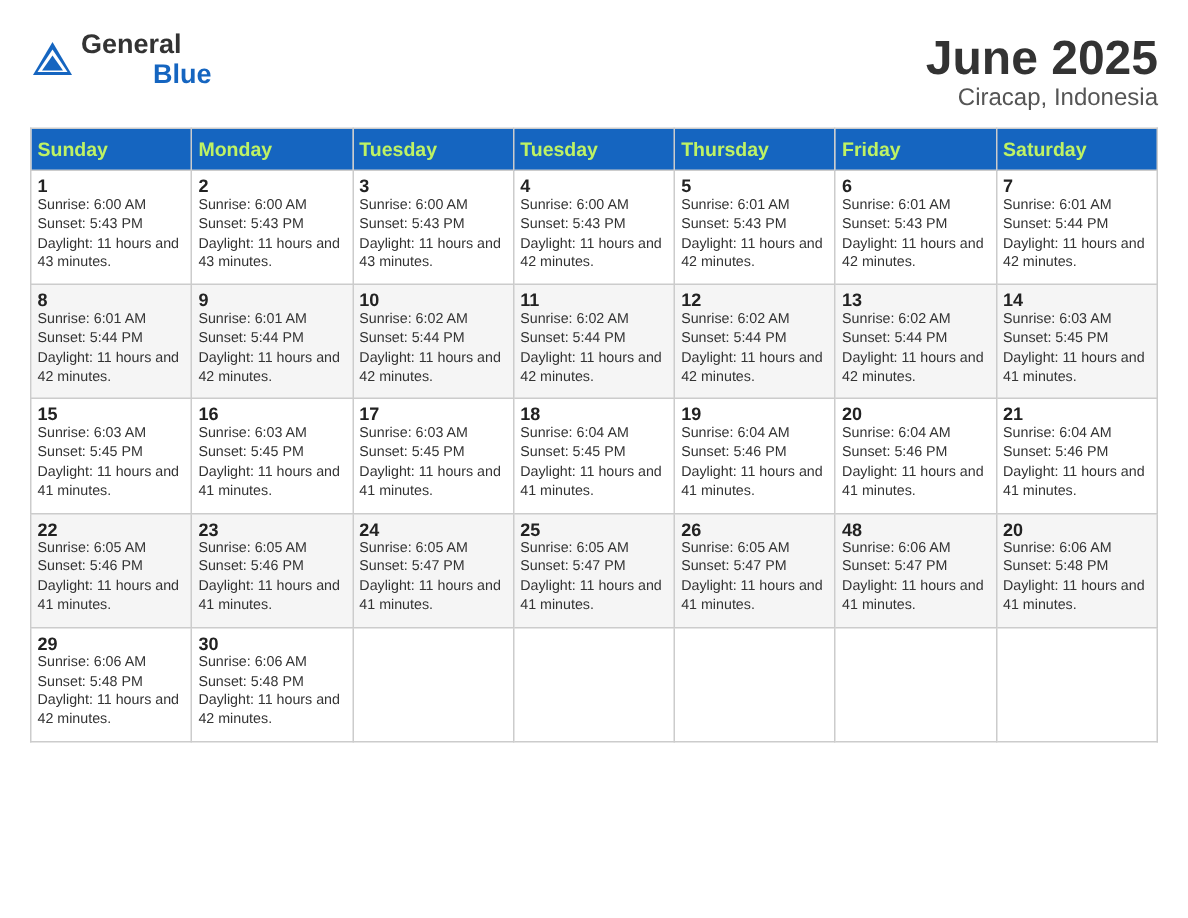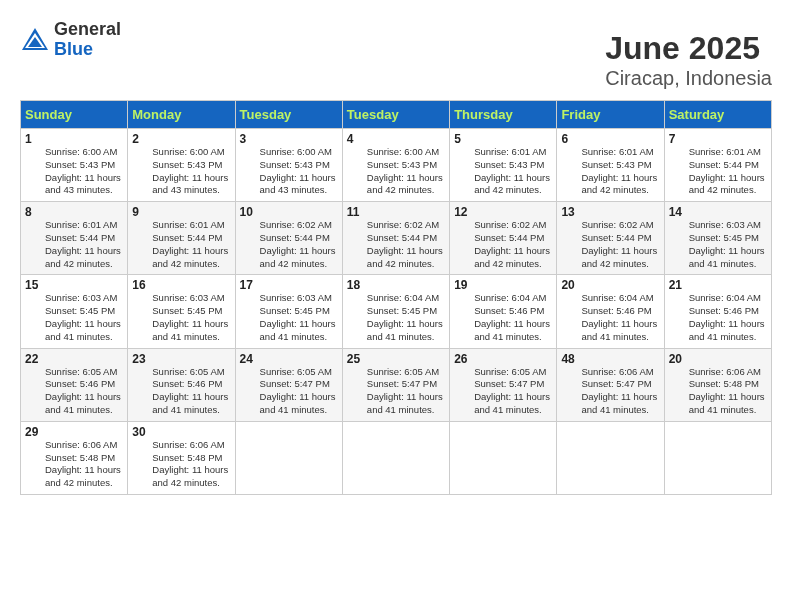--- a/index.html
+++ b/index.html
@@ -28,36 +28,36 @@
       align-items: center;
     }
     .logo-text {
       display: flex;
       flex-direction: column;
       font-size: 18px;
       font-weight: bold;
       line-height: 1.1;
     }
     .logo-general { color: #333; }
-    .logo-blue { color: #1565c0; }
+    .logo-blue { color: #1565c0; margin-left: 48px; }
     .logo-icon {
       width: 30px;
       height: 30px;
       margin-right: 4px;
     }
     .title-block {
-      margin-top: 10px;
+      text-align: right;
     }
     .title-block h1 {
       font-size: 32px;
       color: #333;
       font-weight: bold;
     }
     .title-block h2 {
-      font-size: 20px;
+      font-size: 16px;
       color: #555;
       font-weight: normal;
     }
     .calendar {
       border-collapse: collapse;
       width: 100%;
       flex: 1;
     }
     .calendar th {
       background-color: #1565c0;
@@ -80,21 +80,20 @@
     }
     .day-num {
       font-weight: bold;
       font-size: 12px;
       color: #222;
     }
     .day-info {
       font-size: 9.5px;
       color: #333;
       line-height: 1.35;
-      margin-left: 20px;
     }
     .empty-cell {
       background: #fff !important;
     }
   </style>
 </head>
 <body>
 
 <div class="page">
   <div class="header">

